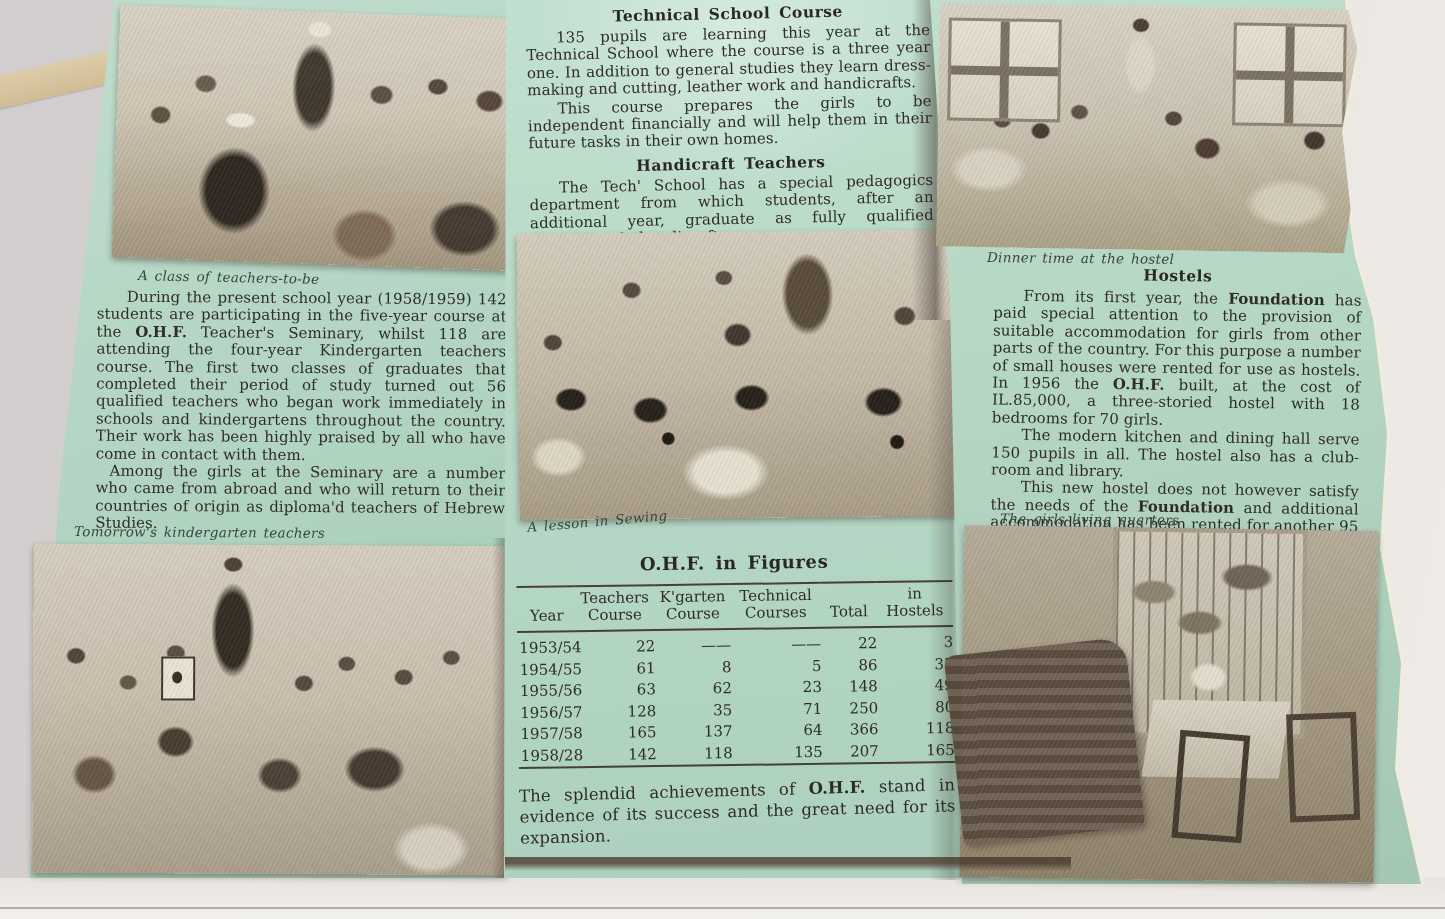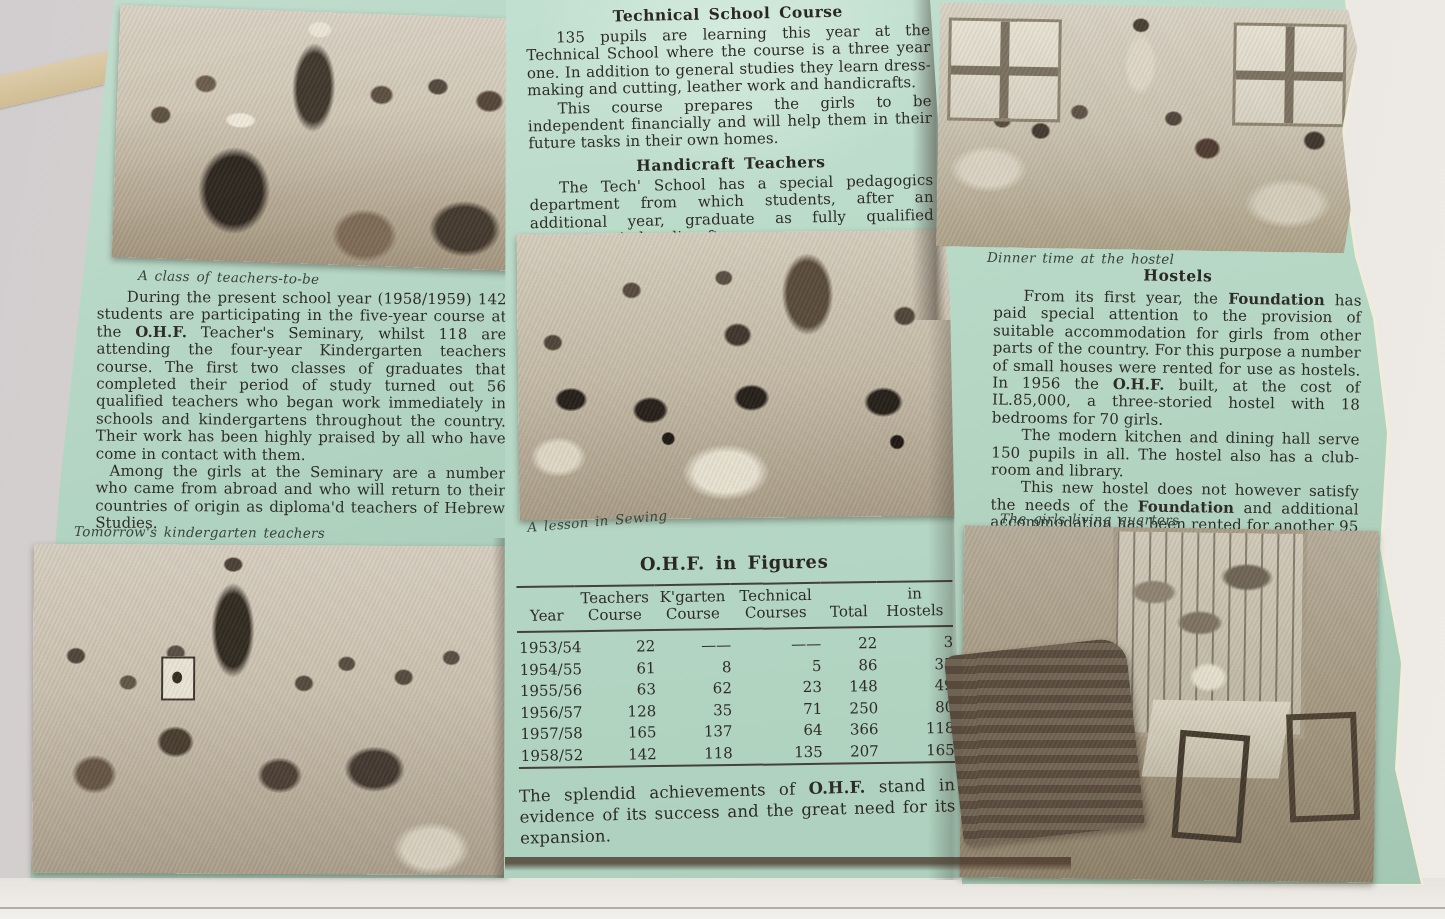--- a/index.html
+++ b/index.html
@@ -271,21 +271,21 @@
           </tr>
           <tr>
             <td class="c-year">1957/58</td>
             <td>165</td>
             <td>137</td>
             <td>64</td>
             <td>366</td>
             <td>118</td>
           </tr>
           <tr>
-            <td class="c-year">1958/52</td>
+            <td class="c-year">1958/28</td>
             <td>142</td>
             <td>118</td>
             <td>135</td>
             <td>207</td>
             <td>165</td>
           </tr>
         </tbody>
     </table>
     <p class="closing"><span>The splendid achievements of </span><span class="b">O.H.F.</span><span> stand in evidence of its success and the great need for its expansion.</span></p>
   </div>

